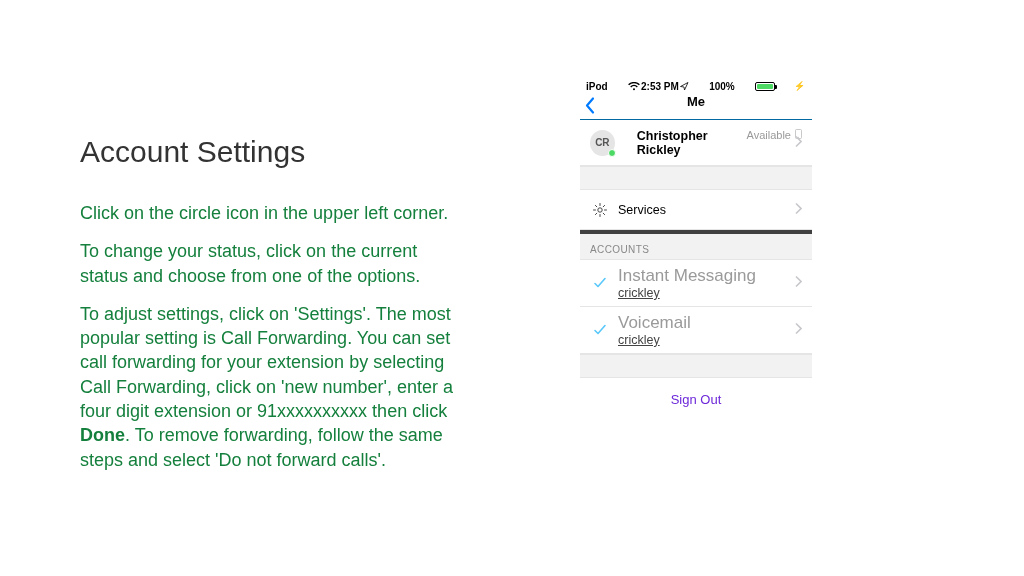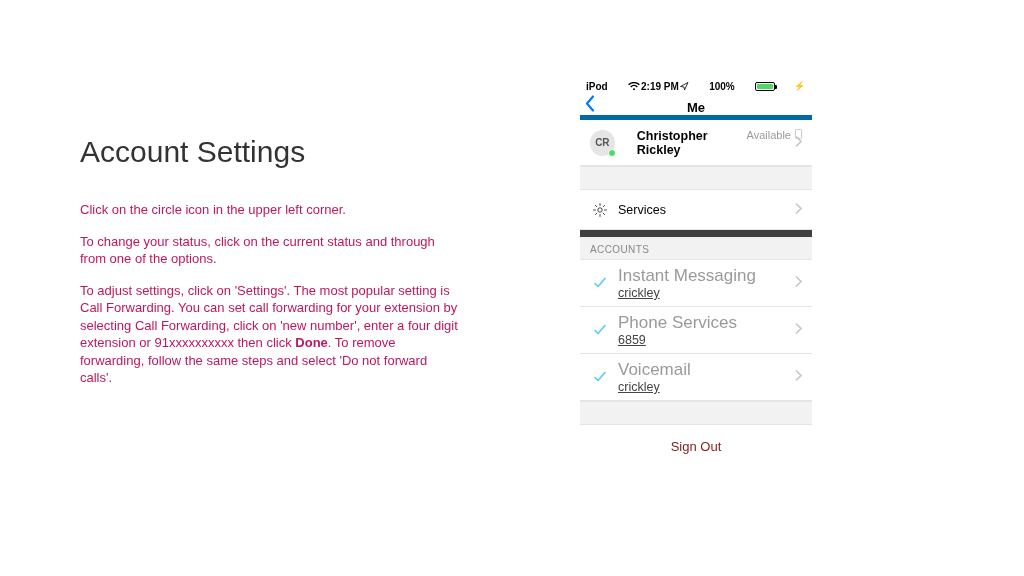--- a/index.html
+++ b/index.html
@@ -18,23 +18,23 @@
       width: 380px;
     }
     .doc-title {
       font-size: 30px;
       font-weight: 400;
       color: #333;
       margin-bottom: 32px;
       font-family: "Segoe UI Light", "Segoe UI", Helvetica, Arial, sans-serif;
     }
     .doc-para {
-      font-size: 13px;
+      font-size: 18px;
       line-height: 1.35;
-      color: #be185d;
+      color: #15803d;
       margin-bottom: 14px;
     }
     .doc-para b { font-weight: 700; }
 
     .phone {
       position: absolute;
       left: 580px;
       top: 78px;
       width: 232px;
       height: 500px;
@@ -66,33 +66,33 @@
       position: absolute; right: -3px; top: 2px;
       width: 2px; height: 4px; background: #000; border-radius: 0 1px 1px 0;
     }
     .battery-fill {
       position: absolute; left: 1px; top: 1px; bottom: 1px; right: 1px;
       background: #4cd964; border-radius: 1px;
     }
     .navbar {
       height: 26px;
       display: flex;
-      align-items: flex-end;
+      align-items: flex-start;
       justify-content: center;
       position: relative;
-      border-bottom: 5px solid #0369a1;
+      border-bottom: 1px solid #0369a1;
     }
     .navbar-title { font-size: 13px; font-weight: 600; }
     .navbar-back {
       position: absolute; left: 4px; top: 50%; transform: translateY(-50%);
       color: #007aff;
     }
 
     .section-gap { height: 24px; background: #f2f2f2; border-top: 1px solid #e5e5e5; border-bottom: 1px solid #e5e5e5; }
-    .section-header { height: 30px; background: #f2f2f2; border-top: 7px solid #404040; border-bottom: 1px solid #e5e5e5; display:flex; align-items:flex-end; padding: 0 10px 4px; color:#888; font-size:10px; letter-spacing:0.4px; }
+    .section-header { height: 30px; background: #f2f2f2; border-top: 4px solid #404040; border-bottom: 1px solid #e5e5e5; display:flex; align-items:flex-end; padding: 0 10px 4px; color:#888; font-size:10px; letter-spacing:0.4px; }
 
     .row {
       background: #fff;
       min-height: 40px;
       display: flex;
       align-items: center;
       padding: 6px 10px;
       border-bottom: 1px solid #e5e5e5;
       position: relative;
     }
@@ -120,48 +120,48 @@
     .profile-name { font-size: 12.5px; font-weight: 700; color: #000; }
     .profile-status { font-size: 11px; color: #9a9a9a; display: flex; align-items: flex-start; gap: 4px; }
 
     .row-text { display: flex; flex-direction: column; }
     .row-title { font-size: 17px; color: #9a9a9a; }
     .row-sub { font-size: 12.5px; color: #444; text-decoration: underline; }
     .row-single { font-size: 12.5px; color: #000; }
 
     .signout-row {
       height: 42px; display:flex; align-items:center; justify-content:center;
-      color: #7f1d1d; font-size: 13px;
+      color: #6d28d9; font-size: 13px;
       background:#fff;
     }
   </style>
 </head>
 <body>
 
 <div class="doc-panel">
   <h1 class="doc-title">Account Settings</h1>
   <p class="doc-para">Click on the circle icon in the upper left corner.</p>
-  <p class="doc-para">To change your status, click on the current status and through from one of the options.</p>
+  <p class="doc-para">To change your status, click on the current status and choose from one of the options.</p>
   <p class="doc-para">
     <span>To adjust settings, click on 'Settings'.  The most popular setting is Call Forwarding.  You can set call forwarding for your extension by selecting Call Forwarding, click on 'new number', enter a four digit extension or 91xxxxxxxxxx then click </span><b>Done</b><span>.  To remove forwarding, follow the same steps and select 'Do not forward calls'.</span>
   </p>
 </div>
 
 <div class="phone">
 
   <div class="statusbar">
     <div class="sb-left">
       <span>iPod</span>
       <span class="wifi-icon">
         <svg width="12" height="9" viewBox="0 0 12 9">
             <path d="M6 8.2a1 1 0 100-2 1 1 0 000 2zM3.2 5.4a4 4 0 015.6 0l1-1a5.4 5.4 0 00-7.6 0l1 1zM1.1 3.3a7 7 0 019.8 0l1-1a8.4 8.4 0 00-11.8 0l1 1z" fill="#000"></path>
           </svg>
       </span>
     </div>
-    <div class="sb-time">2:19 PM</div>
+    <div class="sb-time">2:53 PM</div>
     <div class="sb-right">
       <span class="nav-icon">
         <svg width="9" height="9" viewBox="0 0 9 9">
             <path d="M0.5 4.5L8 0.5 4.5 8 4 5 0.5 4.5z" fill="none" stroke="#000" stroke-width="0.8"></path>
           </svg>
       </span>
       <span>100%</span>
       <span class="battery">
           <span class="battery-fill"></span>
         </span>
@@ -233,44 +233,28 @@
       <span class="row-title">Instant Messaging</span>
       <span class="row-sub">crickley</span>
     </div>
     <span class="chev">
       <svg width="8" height="12" viewBox="0 0 8 12">
           <path d="M2 1l5 5-5 5" fill="none" stroke="#c7c7cc" stroke-width="1.6"></path>
         </svg>
     </span>
   </div>
 
+
   <div class="row">
     <span class="left-icon">
       <svg width="16" height="16" viewBox="0 0 16 16">
           <path d="M3 8.5l3 3 7-8" fill="none" stroke="#5ac8fa" stroke-width="1.6" stroke-linecap="round" stroke-linejoin="round"></path>
         </svg>
     </span>
     <div class="row-text">
-      <span class="row-title">Phone Services</span>
-      <span class="row-sub">6859</span>
-    </div>
-    <span class="chev">
-      <svg width="8" height="12" viewBox="0 0 8 12">
-          <path d="M2 1l5 5-5 5" fill="none" stroke="#c7c7cc" stroke-width="1.6"></path>
-        </svg>
-    </span>
-  </div>
-
-  <div class="row">
-    <span class="left-icon">
-      <svg width="16" height="16" viewBox="0 0 16 16">
-          <path d="M3 8.5l3 3 7-8" fill="none" stroke="#5ac8fa" stroke-width="1.6" stroke-linecap="round" stroke-linejoin="round"></path>
-        </svg>
-    </span>
-    <div class="row-text">
       <span class="row-title">Voicemail</span>
       <span class="row-sub">crickley</span>
     </div>
     <span class="chev">
       <svg width="8" height="12" viewBox="0 0 8 12">
           <path d="M2 1l5 5-5 5" fill="none" stroke="#c7c7cc" stroke-width="1.6"></path>
         </svg>
     </span>
   </div>
 

